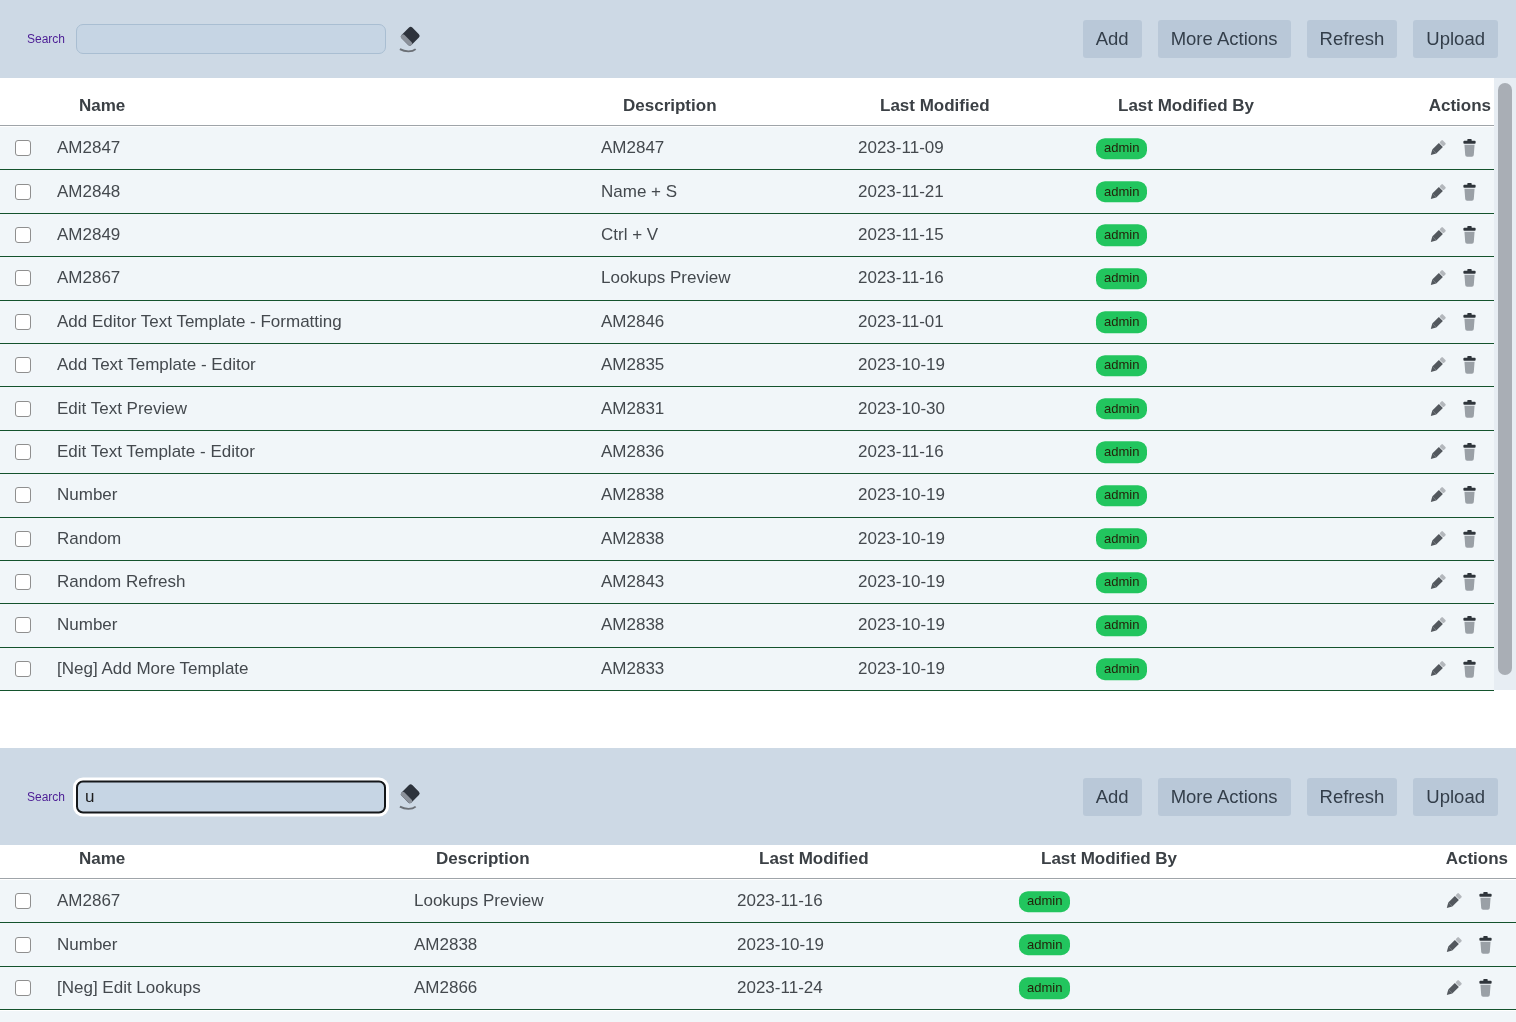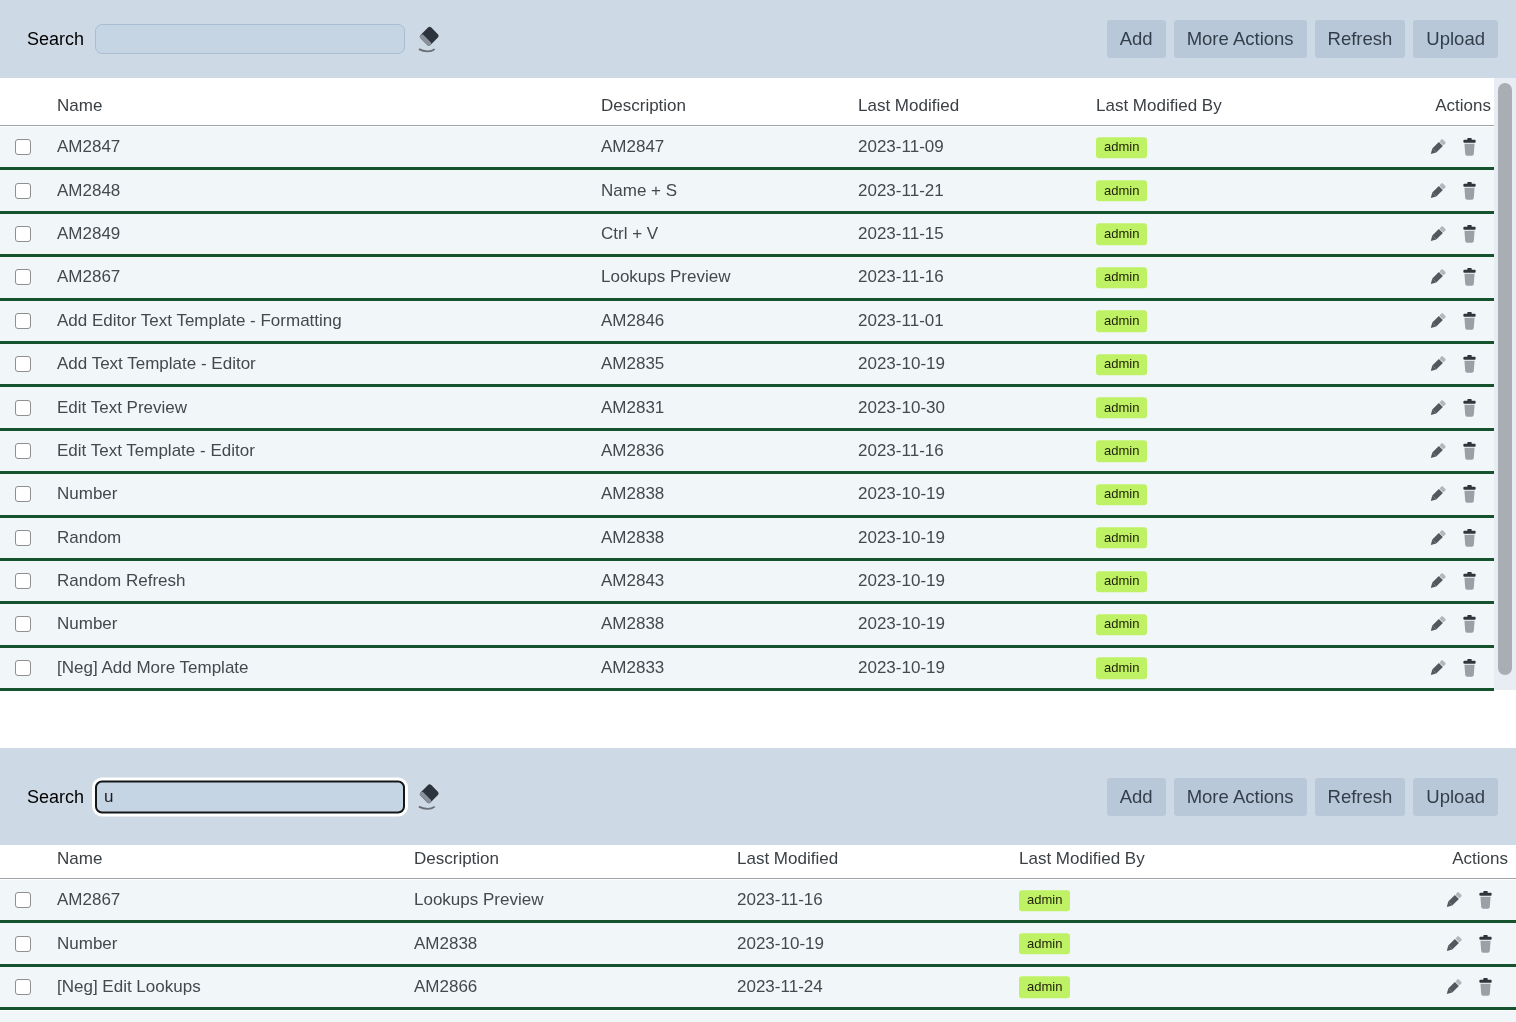--- a/index.html
+++ b/index.html
@@ -5,58 +5,58 @@
   * { box-sizing: border-box; margin: 0; padding: 0; }
   body { background: #ffffff; font-family: "Liberation Sans", sans-serif; }
   .screen { position: relative; width: 1516px; height: 1022px; background: #ffffff; overflow: hidden; }
 
   
   .toolbar { position: absolute; left: 0; width: 1516px; background: #cdd9e5; }
   .toolbar.t1 { top: 0; height: 78px; }
   .toolbar.t2 { top: 748px; height: 97px; }
   .search-group { position: absolute; left: 27px; top: 50%; transform: translateY(-50%);
                   display: flex; align-items: center; gap: 11px; }
-  .search-label { font-size: 18px; color: #000000; }
+  .search-label { font-size: 12px; color: #4c1d95; }
   .search-input { width: 310px; height: 30px; background: #c6d5e4; border: 1px solid #a9bed2;
                   border-radius: 7px; font-size: 17px; color: #1d1d1d; padding: 0 7px;
                   font-family: "Liberation Sans", sans-serif; outline: none; }
   .search-input.focused { height: 33px; border: 2px solid #14171a; box-shadow: 0 0 0 3px #ffffff; }
   .eraser { width: 28px; height: 28px; display: inline-block; }
   .btn-group { position: absolute; right: 18px; top: 50%; transform: translateY(-50%);
-               display: flex; gap: 8px; }
+               display: flex; gap: 16px; }
   .btn { background: #b9c8d8; color: #333e4a; border: none; border-radius: 3px;
          font-size: 18.5px; padding: 7px 13px; height: 38px;
          font-family: "Liberation Sans", sans-serif; cursor: pointer; white-space: nowrap; }
 
   
   .thead { position: absolute; left: 0; background: #ffffff; border-bottom: 1px solid #9fa4a9; }
   .thead.p1 { top: 78px; height: 48px; width: 1494px; }
   .thead.p2 { top: 845px; height: 34px; width: 1516px; }
-  .thead span { position: absolute; bottom: 9px; font-size: 17px; font-weight: normal; color: #3b4045; }
+  .thead span { position: absolute; bottom: 9px; font-size: 17px; font-weight: bold; color: #3b4045; margin-left: 22px; }
   .rows { position: absolute; left: 0; }
   .rows.p1 { top: 127px; width: 1494px; }
   .rows.p2 { top: 880px; width: 1516px; }
-  .row { position: relative; height: 43.4px; background: #f1f6f9; border-bottom: 3px solid #14532d; }
+  .row { position: relative; height: 43.4px; background: #f1f6f9; border-bottom: 1px solid #14532d; }
   .row .cell { position: absolute; top: 50%; transform: translateY(-50%);
                font-size: 17px; color: #44494e; white-space: nowrap; }
   .cbx { position: absolute; left: 15px; top: 50%; transform: translateY(-50%);
          width: 16px; height: 16px; background: #ffffff; border: 1.6px solid #8f8f8f;
          border-radius: 3px; cursor: pointer; }
   
   .p1 .c-name { left: 57px; }  .p1 .c-desc { left: 601px; }
   .p1 .c-mod  { left: 858px; } .p1 .c-by   { left: 1096px; }
   .p1 .c-actions-h { right: 3px; }
   .p1 .icons { right: 14px; }
   .p2 .c-name { left: 57px; }  .p2 .c-desc { left: 414px; }
   .p2 .c-mod  { left: 737px; } .p2 .c-by   { left: 1019px; }
   .p2 .c-actions-h { right: 8px; }
   .p2 .icons { right: 20px; }
   .thead .c-name { left: 57px; }
-  .badge { display: inline-block; background: #bef264; color: #23240a; font-size: 13px;
-           padding: 2.5px 8px; border-radius: 3px; line-height: 1.25; }
+  .badge { display: inline-block; background: #22c55e; color: #23240a; font-size: 13px;
+           padding: 2.5px 8px; border-radius: 9px; line-height: 1.25; }
   .icons { position: absolute; top: 50%; transform: translateY(-50%);
            display: flex; gap: 11px; align-items: center; }
   .icon { width: 21px; height: 21px; display: inline-block; cursor: pointer; }
   .icon svg { width: 21px; height: 21px; display: block; }
   .partial-row { position: absolute; left: 0; width: 1516px; top: 1010.5px; height: 11.5px;
                  background: #f1f6f9; }
 
   
   .vscroll { position: absolute; left: 1494px; top: 78px; width: 22px; height: 612px;
              background: #e7edf3; }

